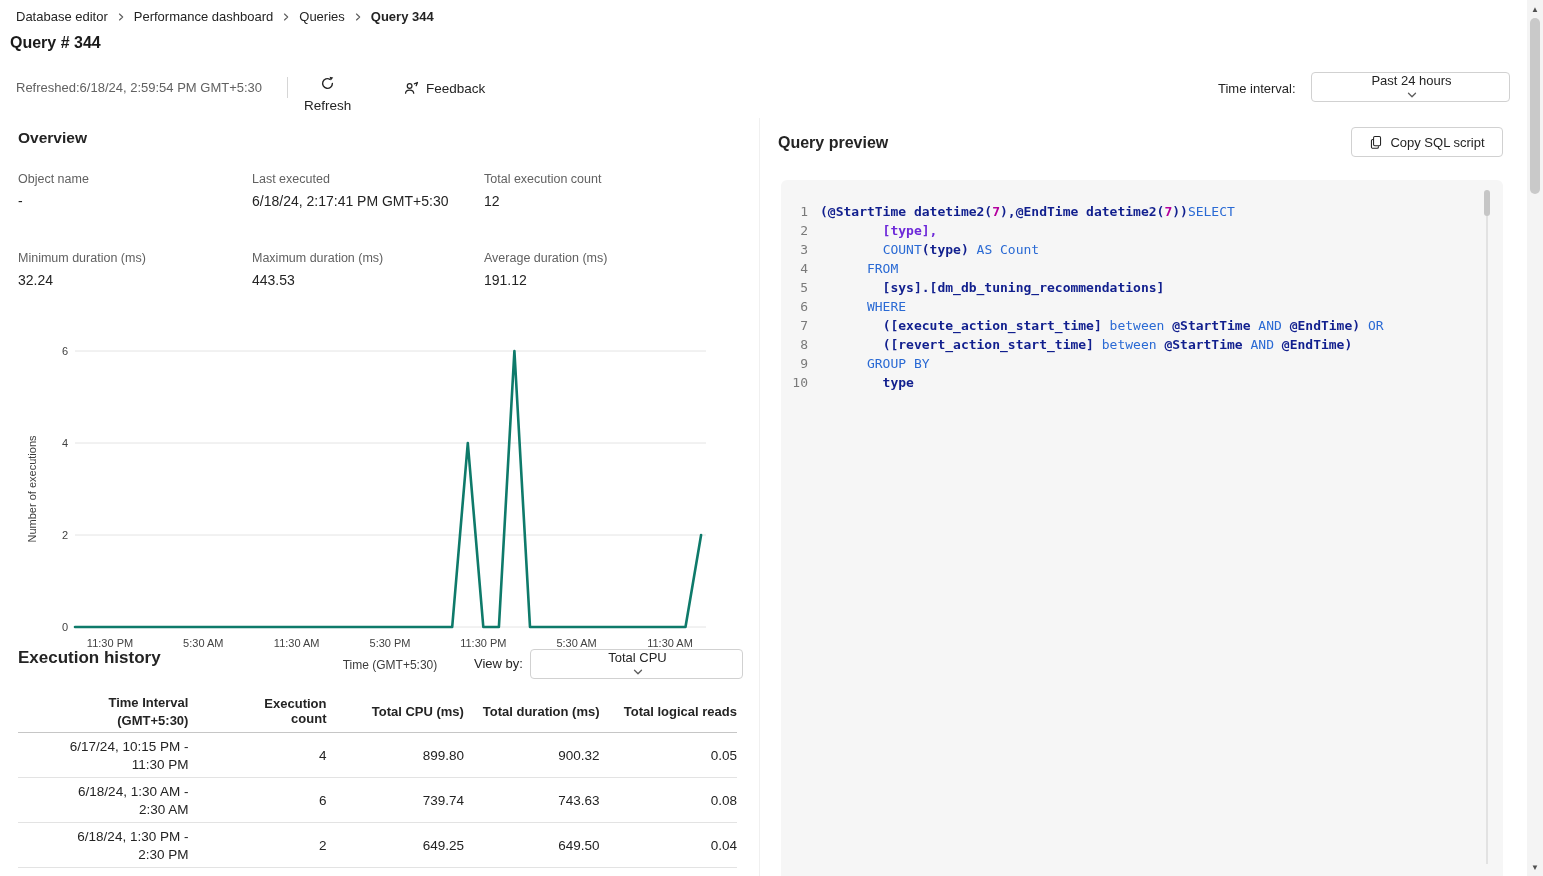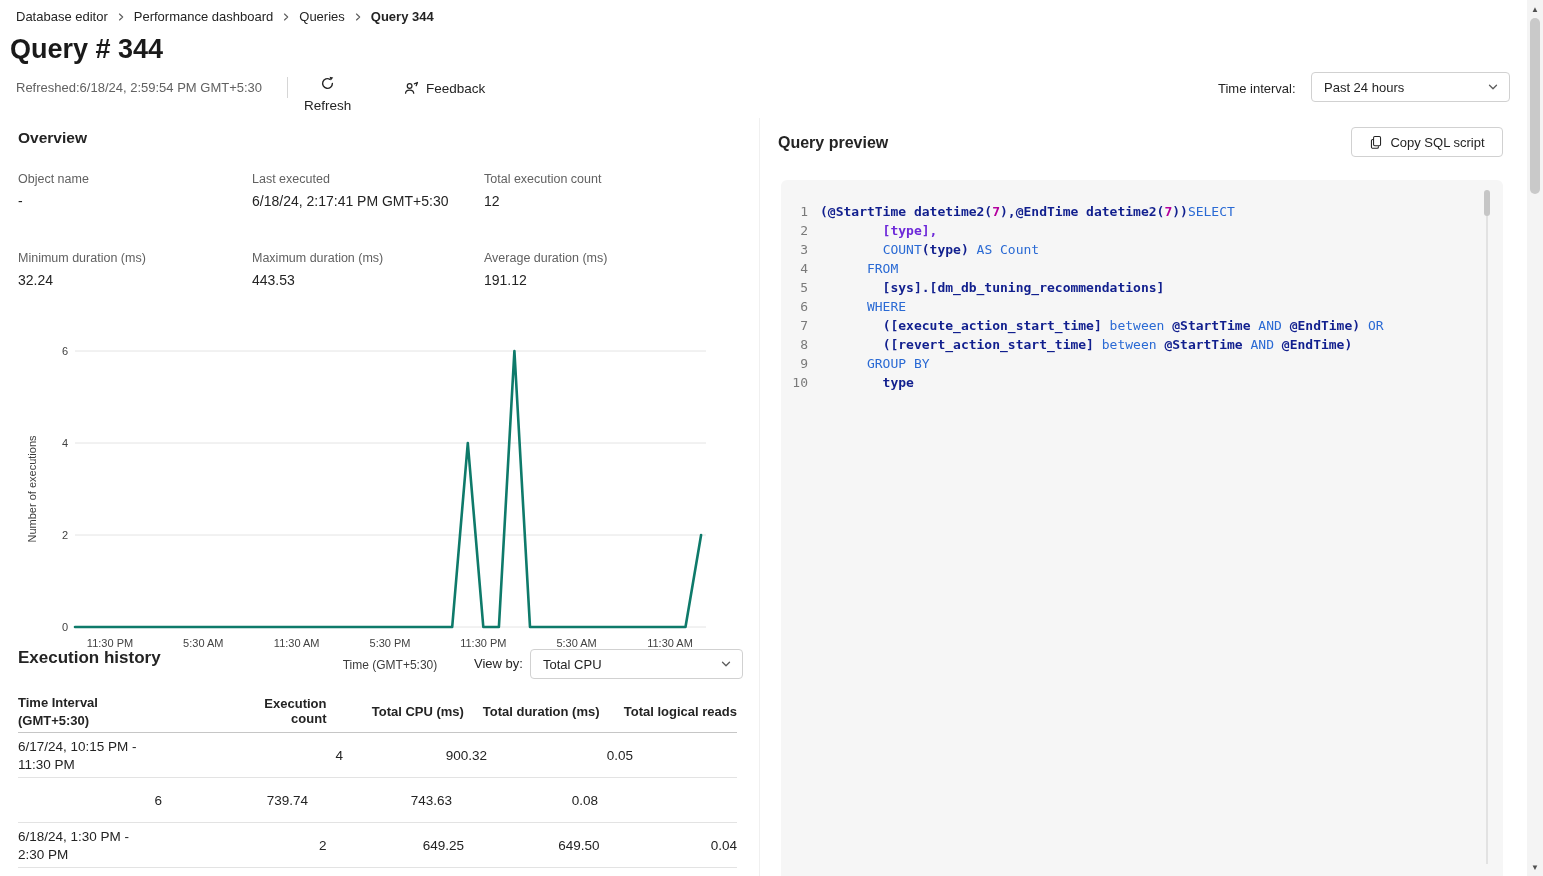--- a/index.html
+++ b/index.html
@@ -6,35 +6,35 @@
   html,body { background:#ffffff; }
   .screen { position:relative; width:1543px; height:876px; background:#ffffff;
             font-family:"Liberation Sans", sans-serif; color:#242424; overflow:hidden; }
 
   .breadcrumb { position:absolute; left:16px; top:9px; display:flex; align-items:center;
                 gap:8px; font-size:13px; color:#242424; }
   .bc-item { cursor:pointer; }
   .bc-current { font-weight:700; }
   .bc-sep { display:flex; align-items:center; }
 
-  .page-title { position:absolute; left:10px; top:34px; font-size:27px; font-weight:700; color:#1a1a1a; }
+  .page-title { position:absolute; left:10px; top:34px; font-size:16px; font-weight:700; color:#1a1a1a; }
 
   .refreshed { position:absolute; left:16px; top:80px; font-size:13px; color:#616161; }
   .tb-divider { position:absolute; left:287px; top:77px; width:1px; height:21px; background:#d6d6d6; }
   .tb-btn { position:absolute; top:76px; display:flex; align-items:center; gap:7px;
             font-size:13.5px; color:#242424; height:24px; cursor:pointer; background:none; border:none;
             font-family:"Liberation Sans", sans-serif; }
   #btn-refresh { left:304px;flex-direction:column; }
   #btn-feedback { left:404px; }
   .icon { display:flex; align-items:center; }
 
   .ti-label { position:absolute; left:1218px; top:81px; font-size:13px; }
   .dropdown { position:absolute; display:flex; align-items:center; justify-content:space-between;
               padding:0 10px 0 12px; border:1px solid #d1d1d1; border-radius:4px; background:#fff;
-              font-size:13px; cursor:pointer; }
+              font-size:13px; cursor:pointer;flex-direction:column; }
   #dd-time { left:1311px; top:72px; width:199px; height:30px; }
   #dd-viewby { left:530px; top:649px; width:213px; height:30px; }
 
   .v-divider { position:absolute; left:759px; top:118px; bottom:0; width:1px; background:#f0f0f0; }
 
   .section-h { position:absolute; font-size:15.5px; font-weight:700; color:#242424; }
   #overview-h { left:18px; top:129px; }
   #qp-h { left:778px; top:134px; font-size:16px; }
 
   .stats { position:absolute; left:18px; top:172px; width:712px; display:grid;
@@ -44,21 +44,21 @@
 
   .chart { position:absolute; left:0; top:330px; }
   svg text { font-family:"Liberation Sans", sans-serif; }
 
   .eh-h { position:absolute; left:18px; top:648px; font-size:17px; font-weight:700; }
   .viewby-label { position:absolute; left:474px; top:656px; font-size:13px; font-weight:400; }
 
   .tbl { position:absolute; left:18px; top:690px; width:719px; font-size:13.5px; }
   .t-head { display:flex; border-bottom:1px solid #c6c6c6; height:43px; font-weight:700; font-size:13px; }
   .t-row { display:flex; height:45px; border-bottom:1px solid #e3e3e3; }
-  .t-cell { display:flex; flex-direction:column; justify-content:center; }
+  .t-cell { display:flex; flex-direction:column; justify-content:center;align-items:flex-end; }
   .c0 { width:181px; text-align:left; }
   .c1 { width:102px; text-align:right; align-items:flex-end;margin-left:42px; }
   .c2 { width:146px; text-align:right; align-items:flex-end; }
   .c3 { width:144px; text-align:right; align-items:flex-end; }
   .c4 { width:146px; text-align:right; align-items:flex-end; }
   .cell-l2 { margin-top:3px; }
 
   .copy-btn { position:absolute; left:1351px; top:127px; width:152px; height:30px;
               border:1px solid #d1d1d1; border-radius:4px; background:#fff; display:flex;
               align-items:center; justify-content:center; gap:7px; font-size:13px; color:#242424;
@@ -225,28 +225,35 @@
         </div>
       </div>
       <div class="t-row">
         <div class="t-cell c0">
           <div>6/17/24, 10:15 PM -</div>
           <div class="cell-l2">11:30 PM</div>
         </div>
         <div class="t-cell c1">
           <div>4</div>
         </div>
+        <div class="t-cell c2">
+          <div>899.80</div>
+        </div>
         <div class="t-cell c3">
           <div>900.32</div>
         </div>
         <div class="t-cell c4">
           <div>0.05</div>
         </div>
       </div>
       <div class="t-row">
+        <div class="t-cell c0">
+          <div>6/18/24, 1:30 AM -</div>
+          <div class="cell-l2">2:30 AM</div>
+        </div>
         <div class="t-cell c1">
           <div>6</div>
         </div>
         <div class="t-cell c2">
           <div>739.74</div>
         </div>
         <div class="t-cell c3">
           <div>743.63</div>
         </div>
         <div class="t-cell c4">

